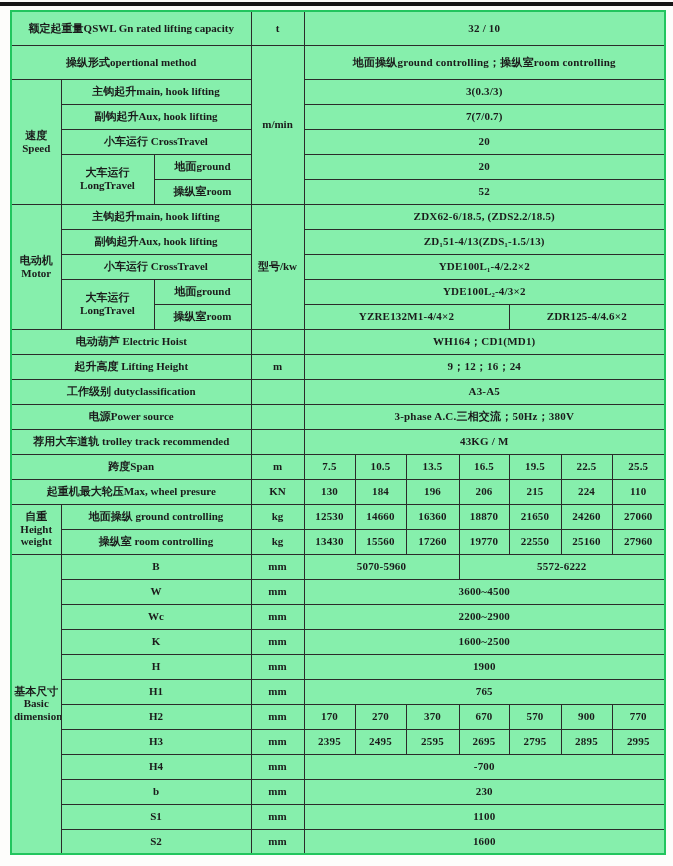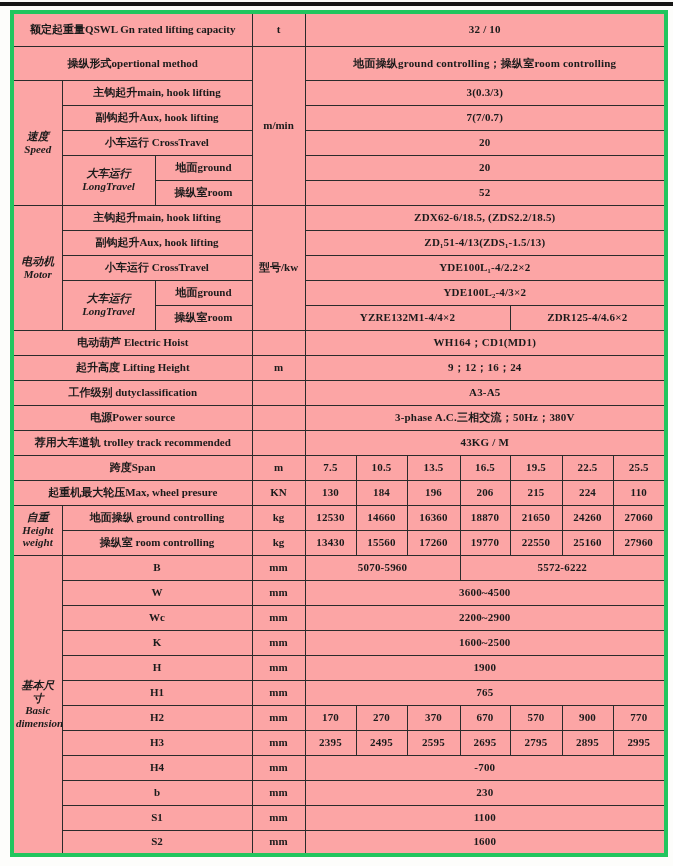--- a/index.html
+++ b/index.html
@@ -11,37 +11,37 @@
   }
   .topbar{
     position:absolute;top:2px;left:0;width:673px;height:4px;
     background:#161616;
   }
   table.spec{
     border-collapse:collapse;
     table-layout:fixed;
     width:654px;
     margin:10px 0 8px 10px;
-    border:4px solid #22c55e;
-    background:#fca5a5;
+    border:2px solid #22c55e;
+    background:#86efac;
   }
   td{
     border:1px solid #2b2b2b;
     text-align:center;
     vertical-align:middle;
     padding:0 2px;
     overflow:hidden;
     color:#1b1b1b;
     font-weight:bold;
     font-size:11px;
     line-height:1.15;
   }
   tr{height:25px;}
   tr.tall{height:34px;}
-  .group span{display:block;font-style:italic;}
+  .group span{display:block;}
   .val{letter-spacing:0.2px;}
 </style>
 </head>
 <body>
 
 <div class="topbar"></div>
 
 <table class="spec">
   <colgroup>
     <col style="width:50px">

